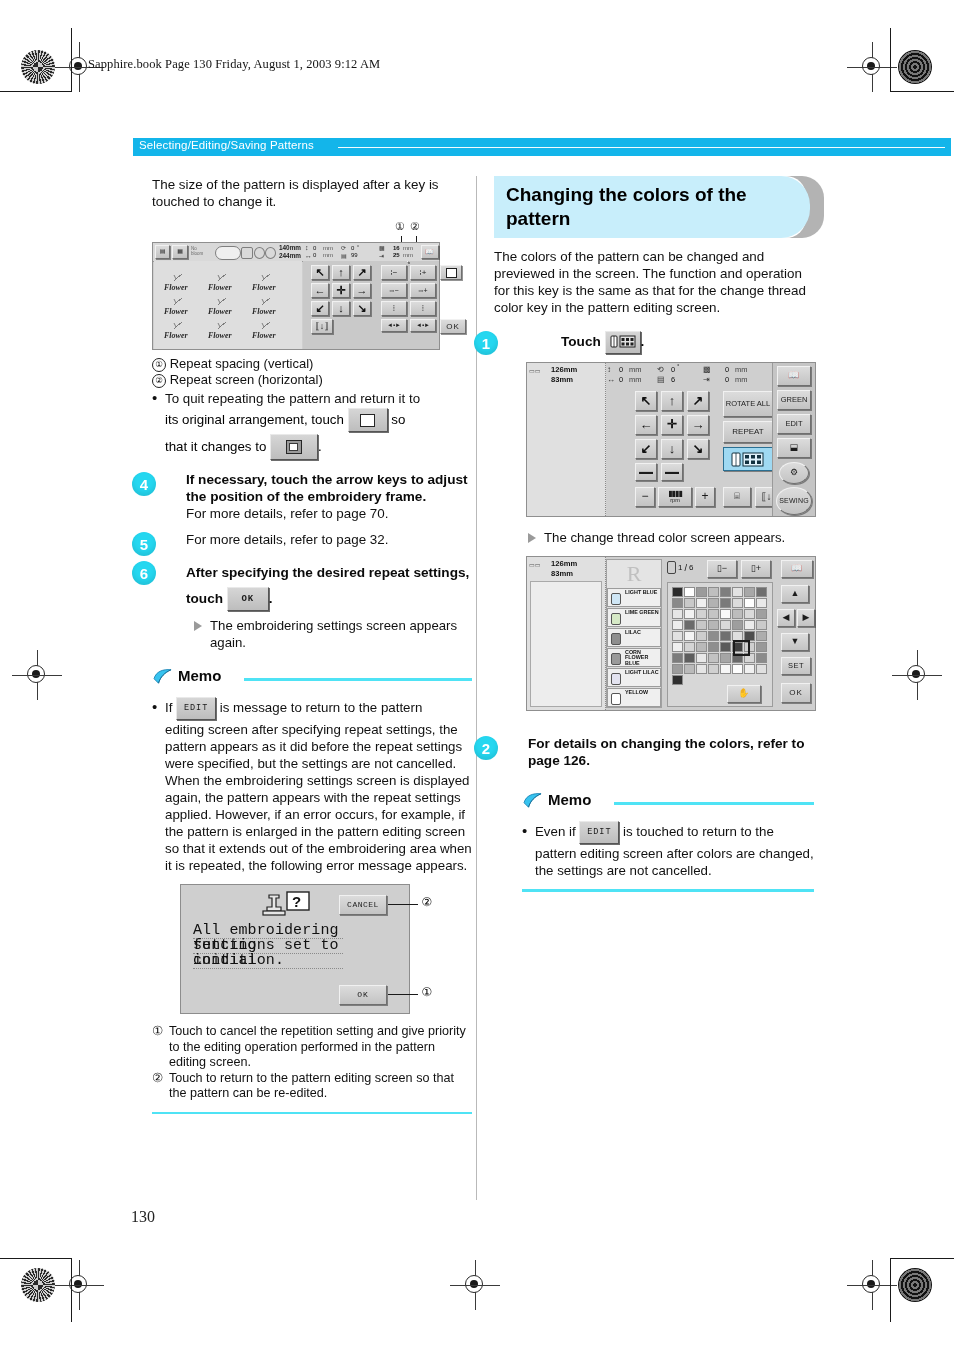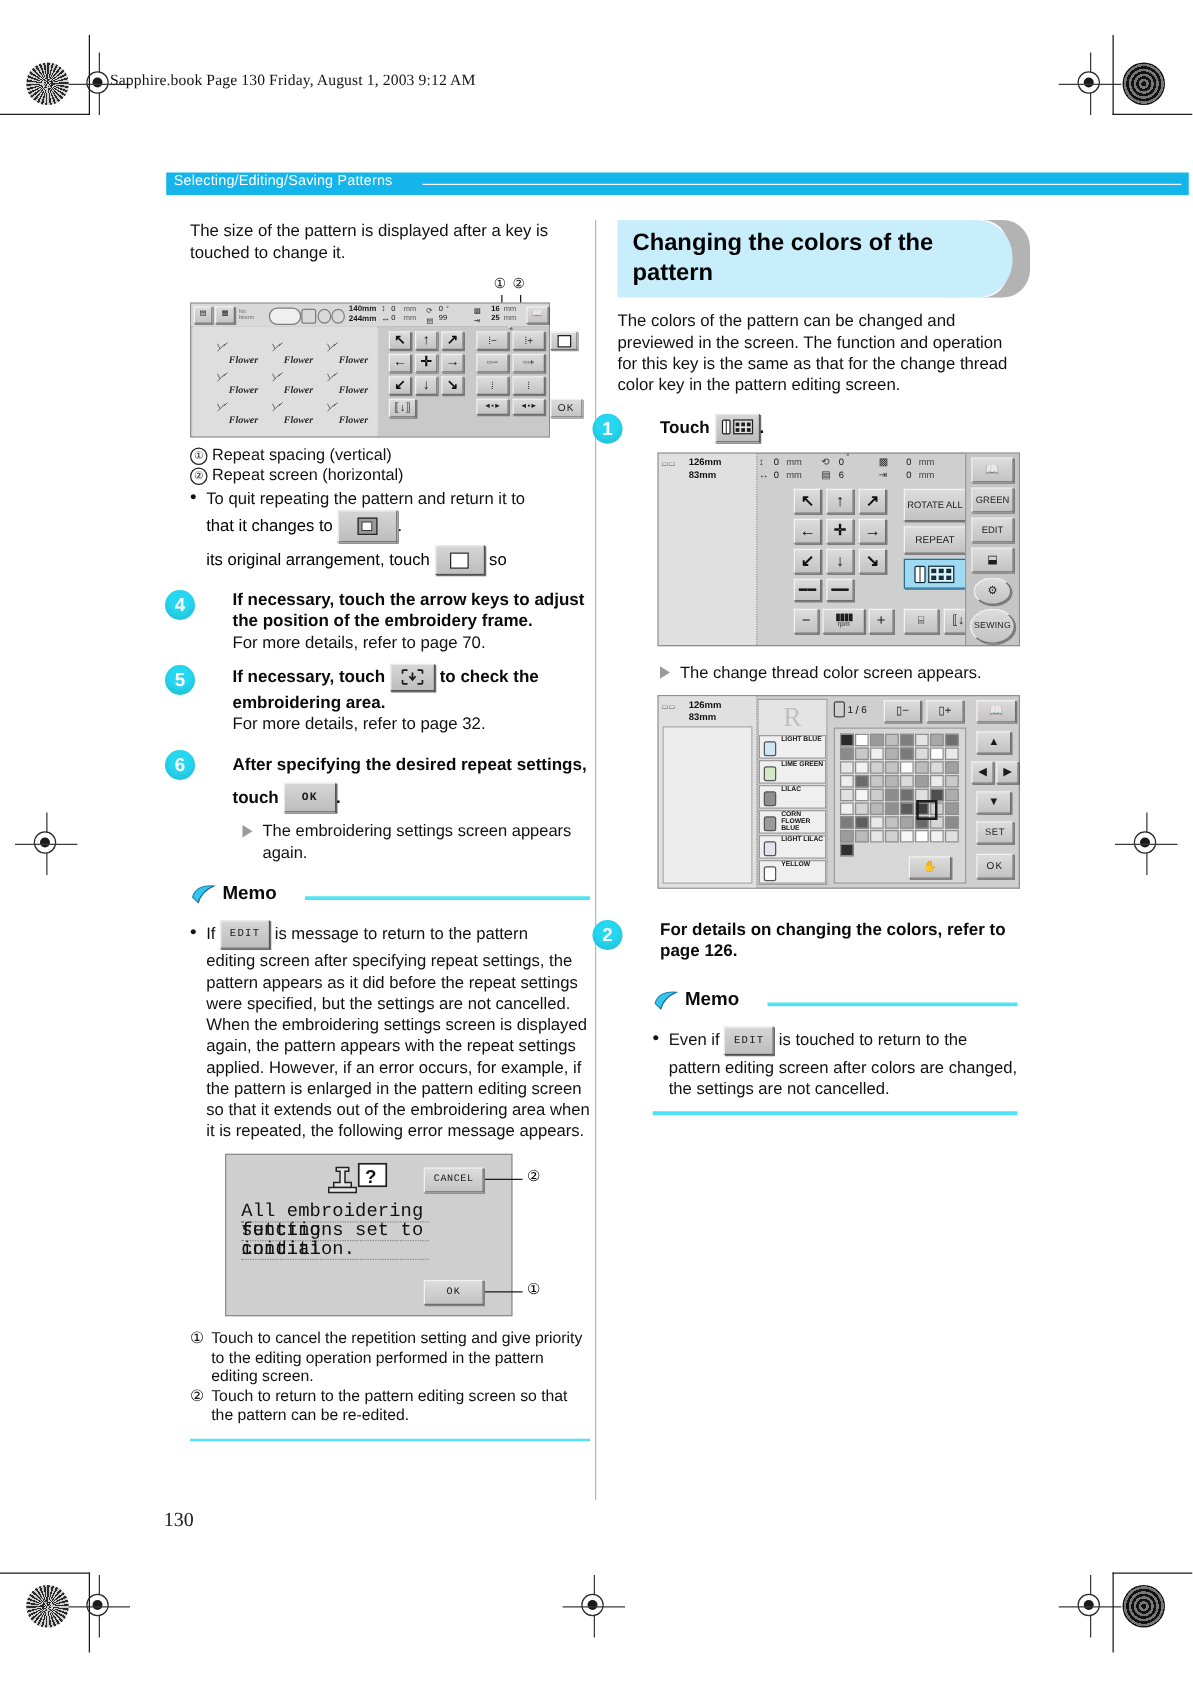--- a/index.html
+++ b/index.html
@@ -126,21 +126,21 @@
     box-shadow:1px 1px 0 rgba(60,60,60,.55);
     font-size:7px;color:#1c1c1c;text-align:center;
     font-family:"Liberation Sans", sans-serif;
     display:flex;align-items:center;justify-content:center;line-height:7.5px;
   }
   .btn.sel{background:#9fd9f2;border-color:#2a6f92;}
   .btn.round{border-radius:50%;}
   .arrow{font-size:11px;color:#111;font-weight:bold;}
 
   
-  .flw{position:absolute;font-family:"Liberation Serif", serif;font-style:italic;font-weight:bold;font-size:8px;color:#2a2a2a;margin-left:19px;}
+  .flw{position:absolute;font-family:"Liberation Serif", serif;font-style:italic;font-weight:bold;font-size:8px;color:#2a2a2a;}
 
   
   .callout{position:absolute;font-size:11px;color:#111;}
   .calloutline{position:absolute;background:#1a1a1a;width:1px;}
   .calloutline.h{height:1px;width:auto;}
 
   
   .dlg{position:relative;background:#cfcfcf;border:1px solid #8d8d8d;box-sizing:border-box;}
   .dlgtext{position:absolute;font-family:"Liberation Mono", monospace;font-size:15px;color:#111;line-height:15px;letter-spacing:.1px;}
   .dotrule{position:absolute;height:0;border-bottom:1px dotted #8a8a8a;}
@@ -332,50 +332,38 @@
     </div>
     <div style="font-size:13px;line-height:16px;color:#111;">
       <span class="circ">②</span>
       <span>Repeat screen (horizontal)</span>
     </div>
   </div>
 
   <div class="bullet" style="margin-top:2px;">
     <span>To quit repeating the pattern and return it to</span>
   </div>
-  <div style="padding-left:13px;font-size:13.3px;line-height:28px;">
-    <span>that it changes to</span>
-    <span class="key sqwide"><span class="glyph-sq-in"></span></span><span>.</span>
-  </div>
   <div style="padding-left:13px;font-size:13.3px;line-height:26px;">
     <span>its original arrangement, touch</span>
     <span class="key sq"><span class="glyph-sq-out"></span></span>
     <span>so</span>
   </div>
+  <div style="padding-left:13px;font-size:13.3px;line-height:28px;">
+    <span>that it changes to</span>
+    <span class="key sqwide"><span class="glyph-sq-in"></span></span><span>.</span>
+  </div>
 
   <div class="step" style="margin-top:10px;">
     <div class="stepnum">4</div>
     <div class="stitle">If necessary, touch the arrow keys to adjust the position of the embroidery frame.</div>
     <div class="sbody">For more details, refer to page 70.</div>
   </div>
 
   <div class="step" style="margin-top:9px;">
     <div class="stepnum">5</div>
-    <div class="stitle">
-      <span>If necessary, touch</span>
-      <span class="key sq" style="width:34px;height:20px;line-height:20px;">
-        <svg width="18" height="13" viewBox="0 0 18 13" style="vertical-align:middle;">
-          <g stroke="#1a1a1a" stroke-width="1.4" fill="none">
-            <path d="M1 1 H5 M13 1 H17 M1 12 H5 M13 12 H17 M1 1 V4 M17 1 V4 M1 12 V9 M17 12 V9"></path>
-          </g>
-          <path d="M9 3 V8 M6.5 6 L9 9 L11.5 6" stroke="#1a1a1a" stroke-width="1.4" fill="none"></path>
-        </svg>
-      </span>
-      <span>to check the embroidering area.</span>
-    </div>
     <div class="sbody">For more details, refer to page 32.</div>
   </div>
 
   <div class="step" style="margin-top:12px;">
     <div class="stepnum">6</div>
     <div class="stitle" style="line-height:26px;">
       <span>After specifying the desired repeat settings, touch</span>
       <span class="key ok">OK</span><span>.</span>
     </div>
     <div class="arrowline" style="margin-left:6px;">The embroidering settings screen appears again.</div>
@@ -449,21 +437,21 @@
     <div class="lobe3"></div>
     <div class="bg"></div>
     <div class="lobe1"></div>
     <div class="stitle">Changing the colors of the pattern</div>
   </div>
 
   <p class="body" style="margin-top:4px;">The colors of the pattern can be changed and previewed in the screen. The function and operation for this key is the same as that for the change thread color key in the pattern editing screen.</p>
 
   <div class="step" style="margin-top:14px;">
     <div class="stepnum">1</div>
-    <div class="stitle" style="line-height:24px;">
+    <div class="stitle" style="line-height:24px;margin-left:33px;">
       <span>Touch</span>
       <span class="key" style="width:34px;height:21px;line-height:21px;">
         <svg width="26" height="13" viewBox="0 0 26 13" style="vertical-align:middle;">
           <rect x="1" y="1" width="6" height="11" rx="1" fill="#fff" stroke="#1f1f1f" stroke-width="1"></rect>
           <path d="M4 1 v11" stroke="#1f1f1f" stroke-width="0.8"></path>
           <rect x="10" y="1" width="15" height="11" fill="#e2e2e2" stroke="#1f1f1f" stroke-width="1"></rect>
           <g fill="#1f1f1f">
             <rect x="11.5" y="3" width="3" height="3"></rect>
               <rect x="16" y="3" width="3" height="3"></rect>
               <rect x="20.5" y="3" width="3" height="3"></rect>

